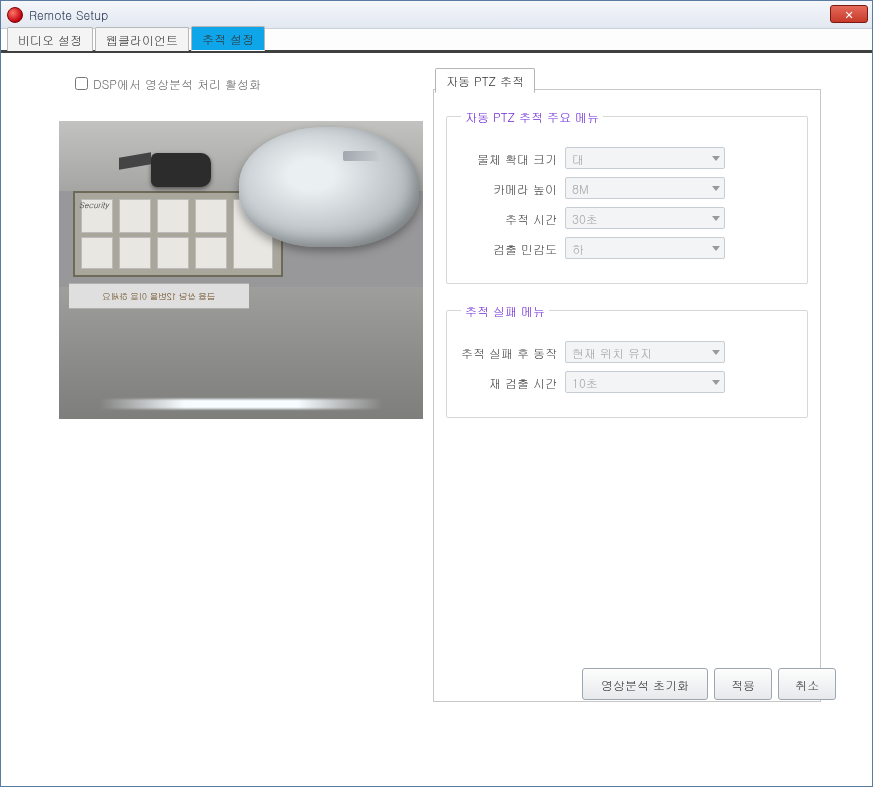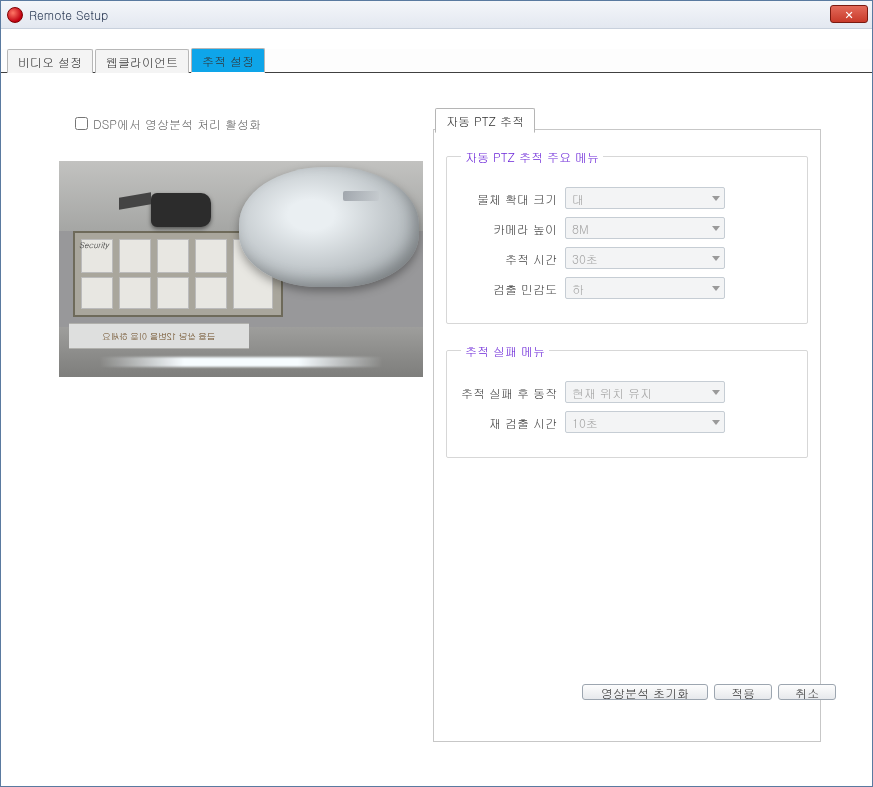--- a/index.html
+++ b/index.html
@@ -11,21 +11,20 @@
       height: 787px;
       overflow: hidden;
     }
     .window {
       width: 873px;
       height: 787px;
       border: 1px solid #5a7aa0;
       background: #fff;
       display: flex;
       flex-direction: column;
-      gap: 20px;
     }
     .titlebar {
       height: 28px;
       background: linear-gradient(#f4f6fa, #e3e8f0);
       border-bottom: 1px solid #c8d0dc;
       display: flex;
       align-items: center;
       padding: 0 4px 0 6px;
       position: relative;
     }
@@ -46,21 +45,21 @@
       border: 1px solid #7a1a10;
       color: #fff;
       display: flex; align-items: center; justify-content: center;
       font-size: 11px;
     }
     .tabstrip {
       height: 24px;
       display: flex;
       align-items: flex-end;
       padding: 2px 6px 0 6px;
-      border-bottom: 1px solid #404040;
+      border-bottom: 3px solid #404040;
       background: #fdfdfd;
     }
     .tabstrip .tab {
       border: 1px solid #b7b7b7;
       border-bottom: none;
       background: #f4f4f4;
       font-size: 12px;
       color: #333;
       padding: 3px 10px 3px 10px;
       margin-right: 2px;
@@ -96,21 +95,21 @@
     }
     .dsp-check input {
       width: 13px; height: 13px;
       margin-right: 5px;
       accent-color: #888;
     }
 
     
     .video-preview {
       width: 364px;
-      height: 216px;
+      height: 298px;
       background: #98989a;
       position: relative;
       overflow: hidden;
     }
     .vp-ceiling {
       position: absolute; top: 0; left: 0; right: 0; height: 70px;
       background: linear-gradient(#c2c2c0, #a5a6a4);
     }
     .vp-cam {
       position: absolute; top: 6px; right: 4px; width: 180px; height: 120px;
@@ -244,21 +243,21 @@
       border-top: 5px solid #9a9a9a;
     }
     .bottom-buttons {
       position: absolute;
       right: 36px;
       bottom: 86px;
       display: flex;
       gap: 6px;
     }
     .btn {
-      height: 16px;
+      height: 32px;
       padding: 0 16px;
       font-size: 12px;
       color: #333;
       background: linear-gradient(#fdfdfd, #e7e9ec);
       border: 1px solid #9da6b0;
       border-radius: 3px;
       display: inline-flex; align-items: center; justify-content: center;
     }
     .btn.wide { padding: 0 18px; }
   </style>

